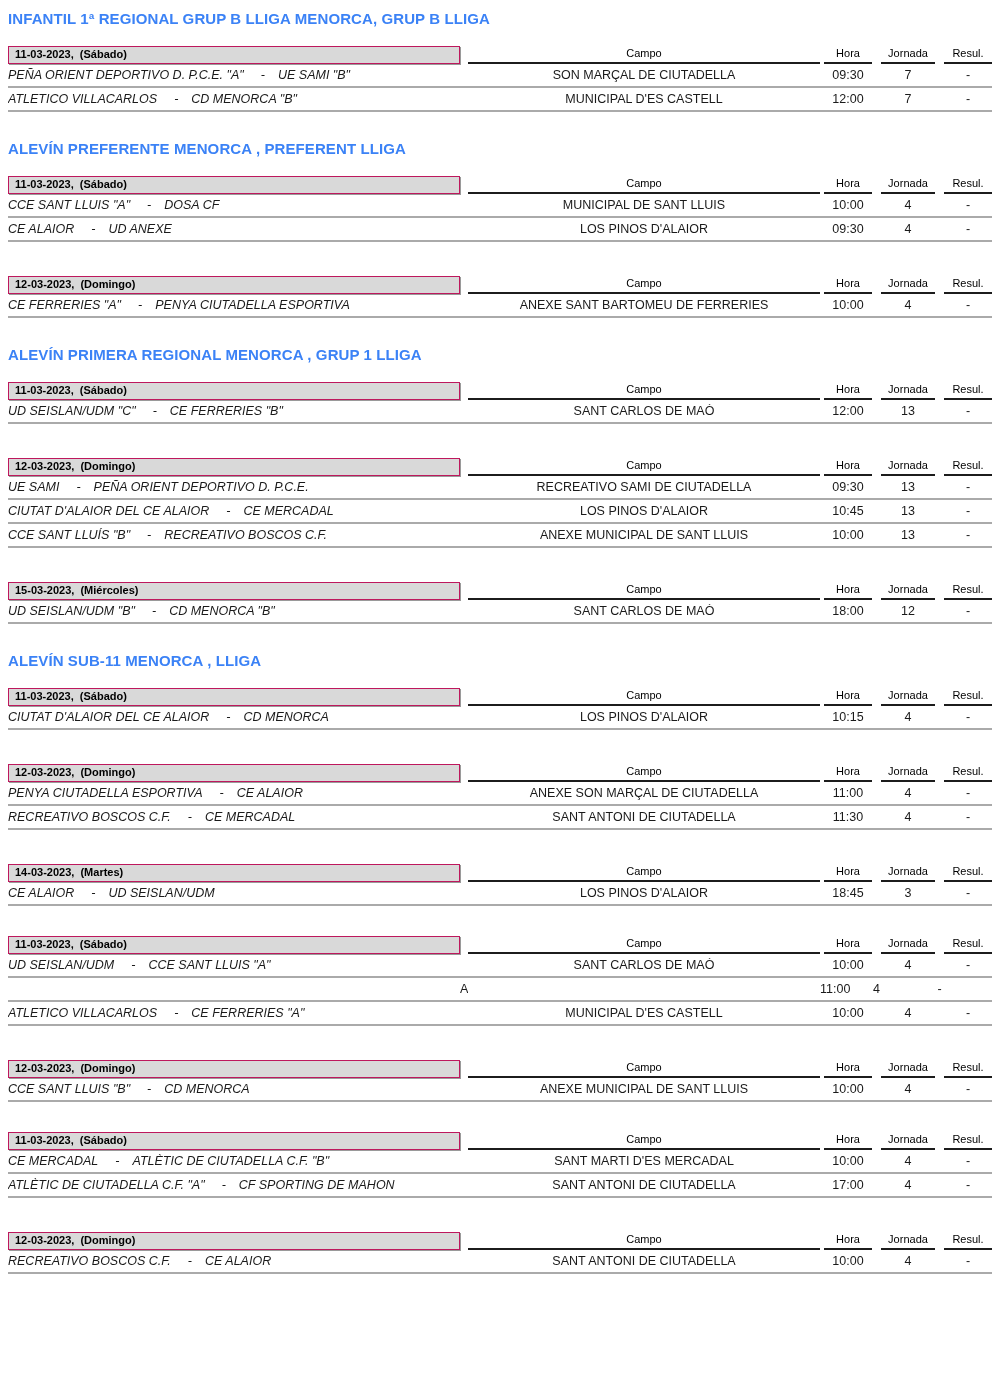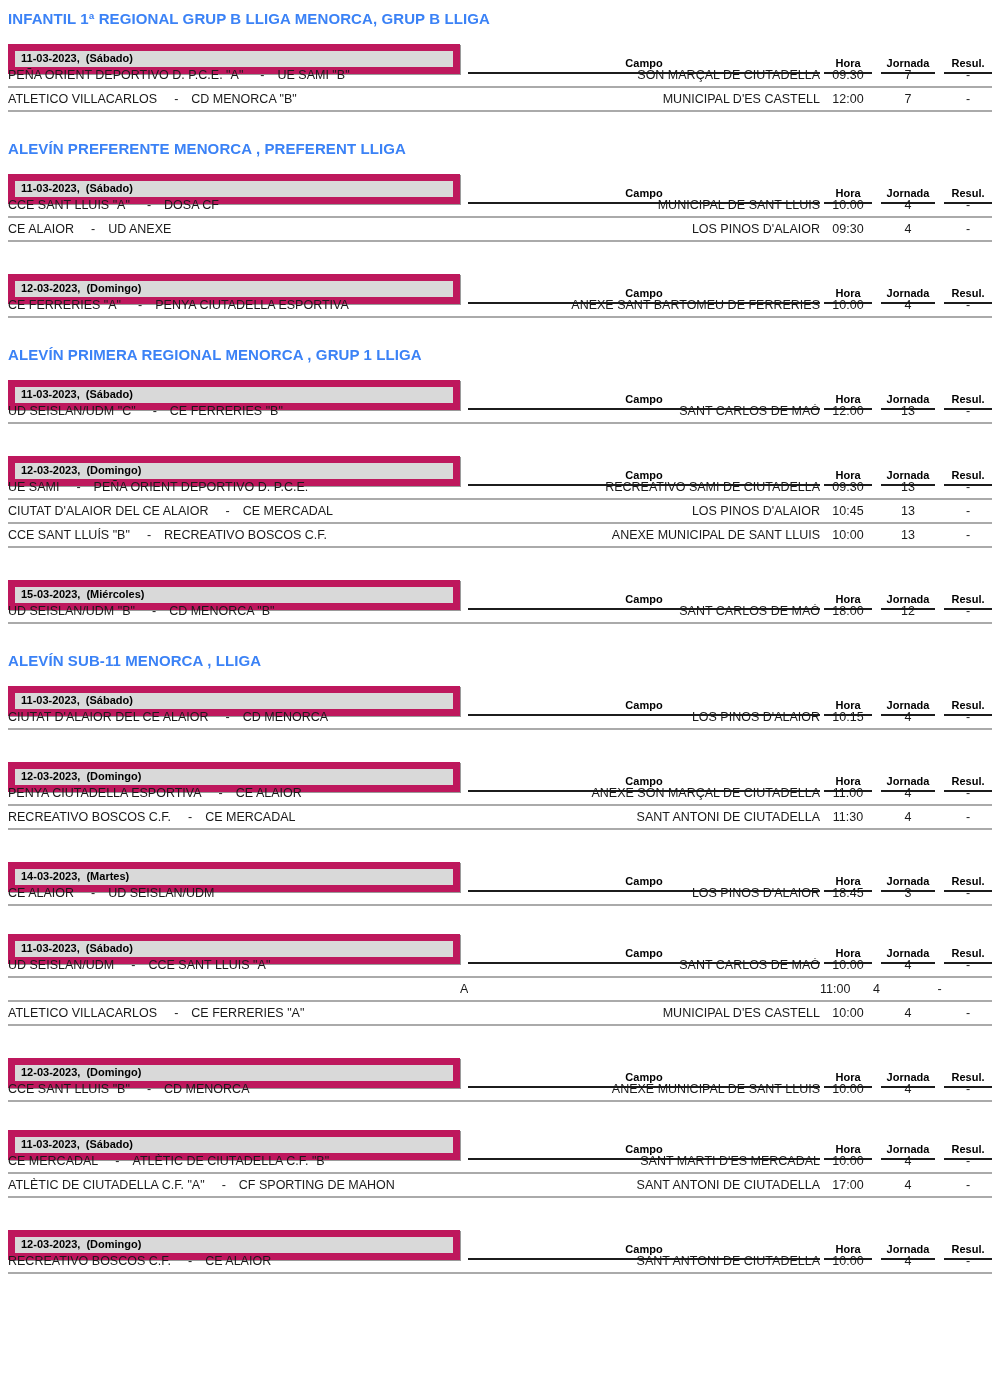--- a/index.html
+++ b/index.html
@@ -28,47 +28,47 @@
   .fixtures-table + .fixtures-table { margin-top: 32px; }
   .grid {
     display: grid;
     grid-template-columns: 452px 8px 1fr 4px 48px 9px 54px 9px 48px;
     align-items: center;
   }
   .header-row { align-items: end; height: 20px; }
   .date-box {
     display: block;
     background: #d9d9d9;
-    border: 7px solid #be185d;
+    border: 1px solid #be185d;
     box-shadow: 1px 1px 0 #9a9a9a;
     font-size: 11px;
     font-weight: bold;
     line-height: 13px;
     padding: 1px 6px 2px 6px;
     white-space: pre;
     color: #000;
   }
   .col-h {
     font-size: 11px;
-    font-weight: bold;
+    font-weight: normal;
     text-align: center;
     padding-bottom: 3px;
     border-bottom: 2px solid #1c1c1c;
     line-height: 12px;
     color: #000;
   }
   .match-row {
     border-bottom: 2px solid #aaaaaa;
     font-size: 12.5px;
     line-height: 15px;
     padding: 4px 0 3px 0;
   }
-  .match-cell { white-space: nowrap; overflow: hidden; }
+  .match-cell { white-space: nowrap; overflow: hidden; font-style: italic; }
   .vs { display: inline-block; margin: 0 13px 0 17px; }
-  .venue { text-align: right; white-space: nowrap; overflow: hidden; }
+  .venue { text-align: center; white-space: nowrap; overflow: hidden; }
   .time, .matchday, .result { text-align: center; }
 </style>
 </head>
 <body>
 
 <div id="document-root">
   <section class="league-section">
     <h2 class="league-title">INFANTIL 1ª REGIONAL GRUP B LLIGA MENORCA, GRUP B LLIGA</h2>
     <div class="tables">
   <div class="fixtures-table">

